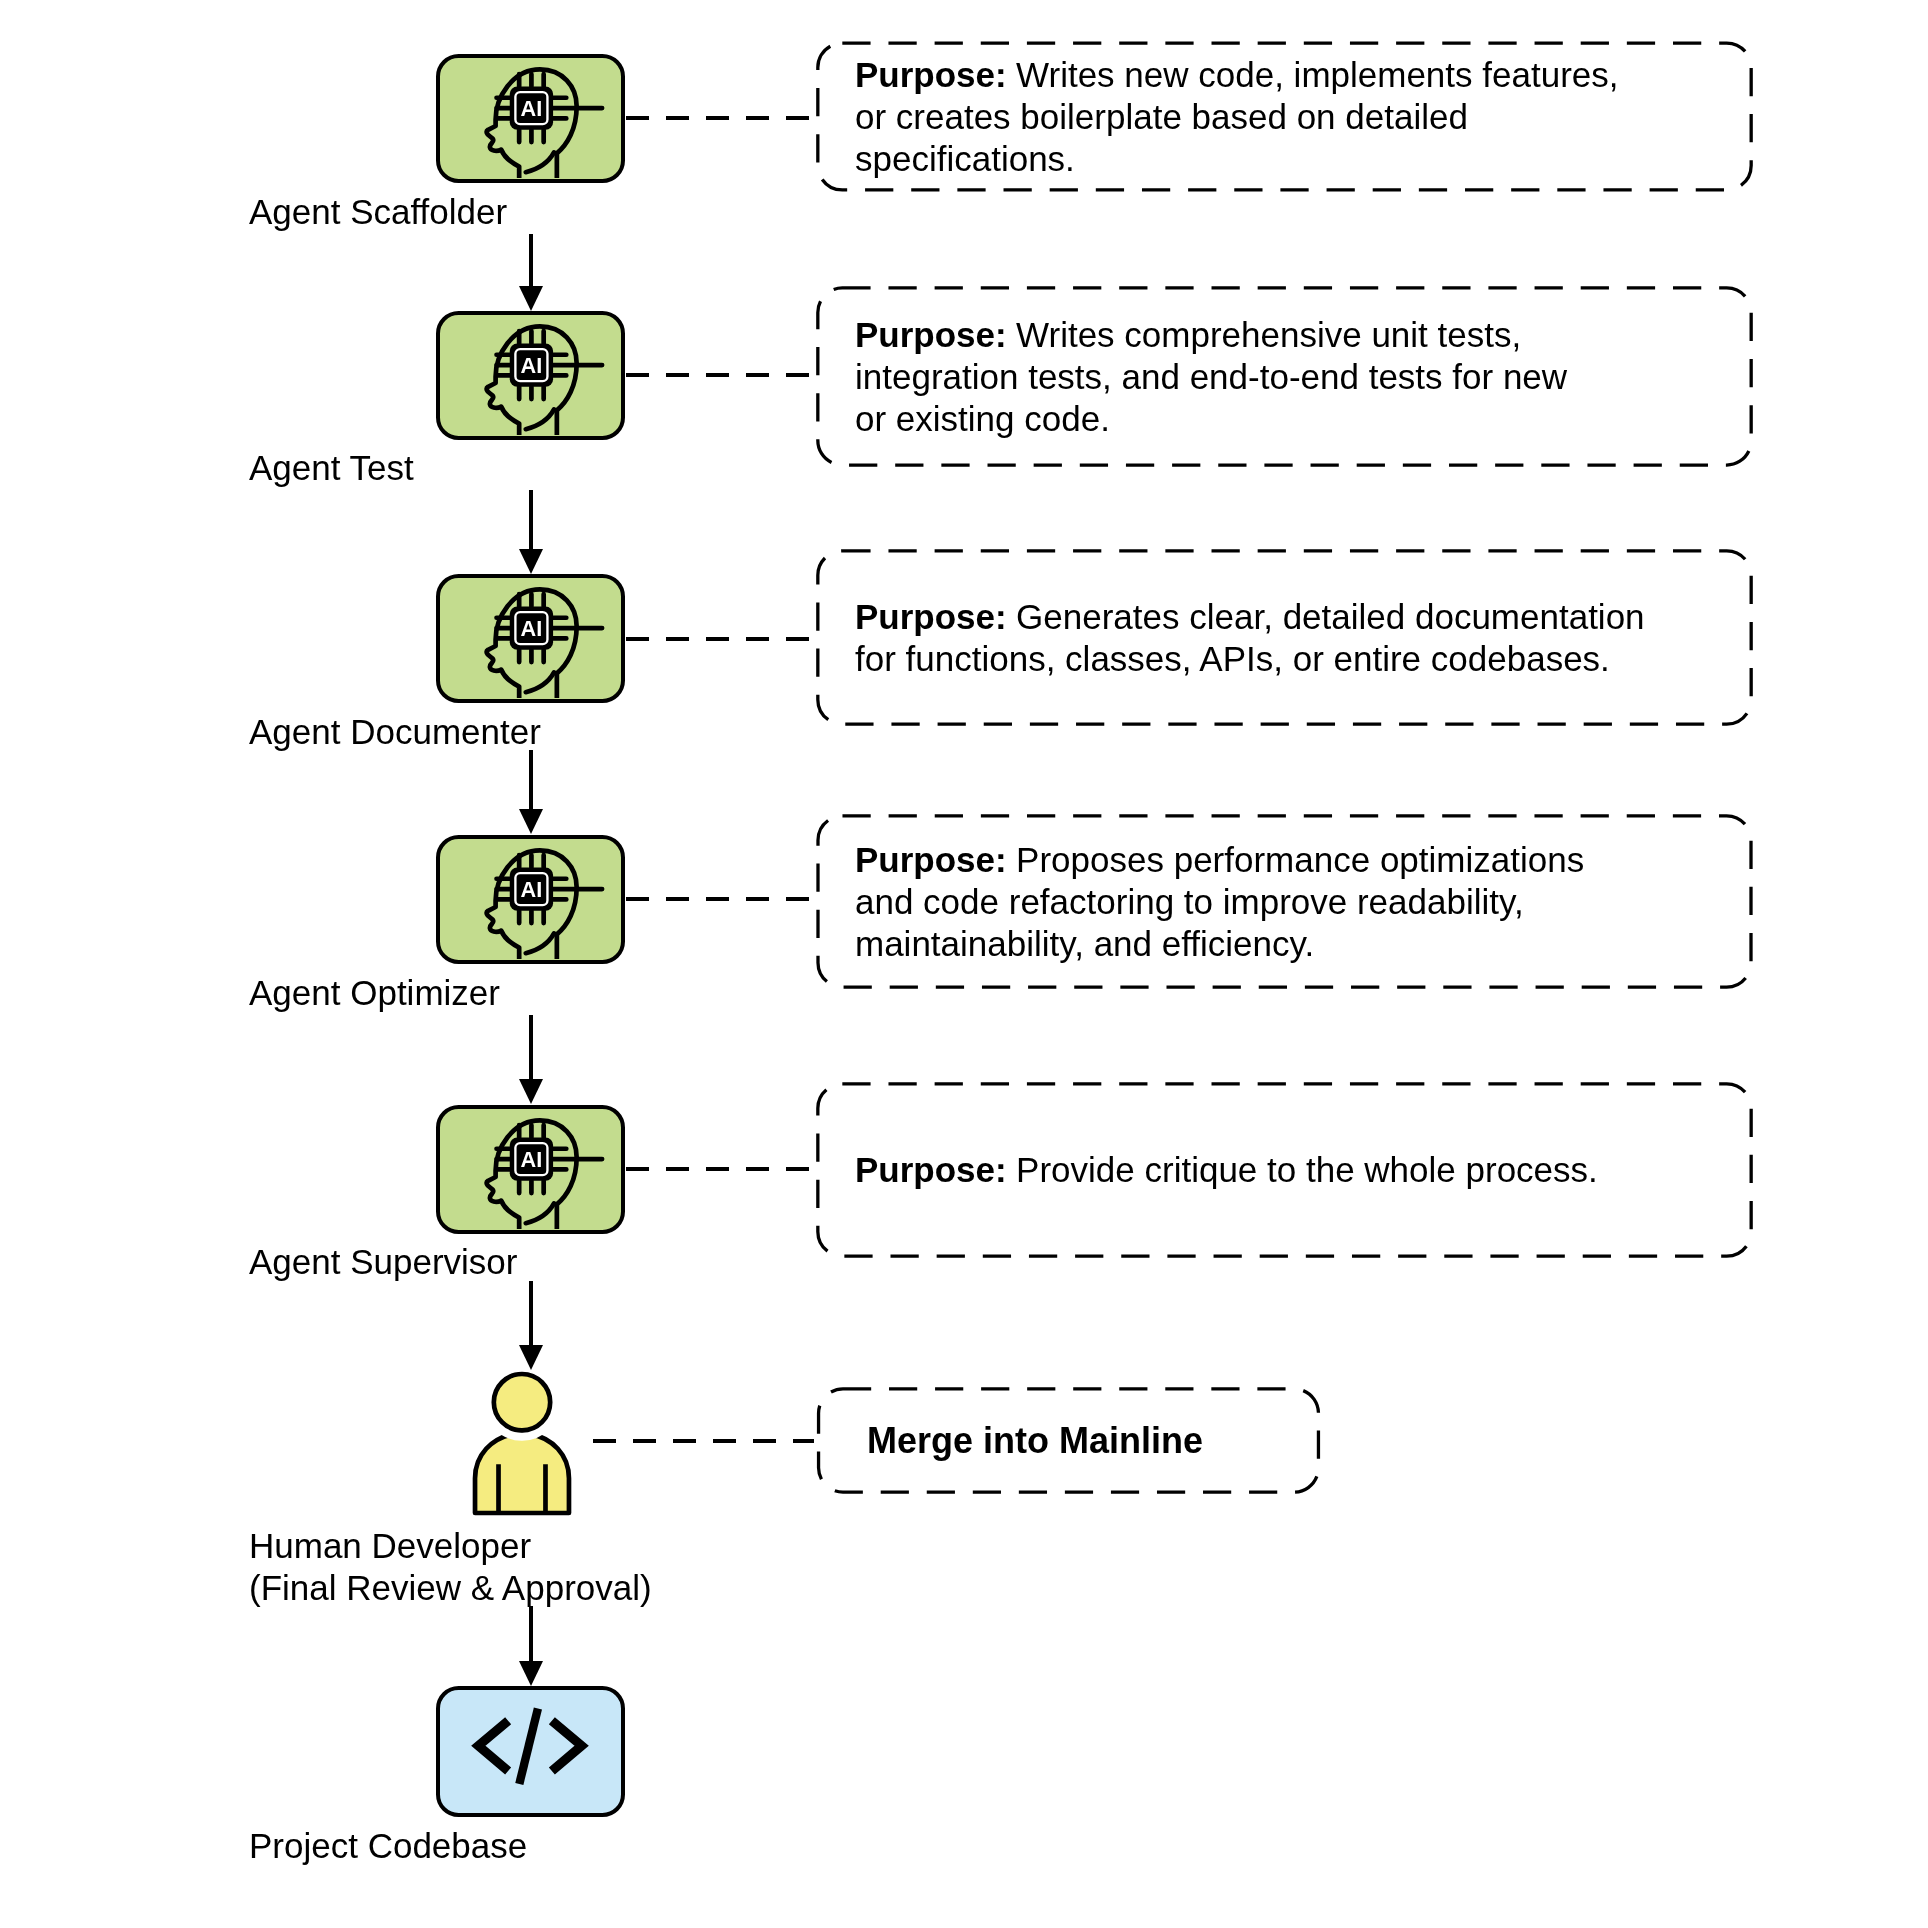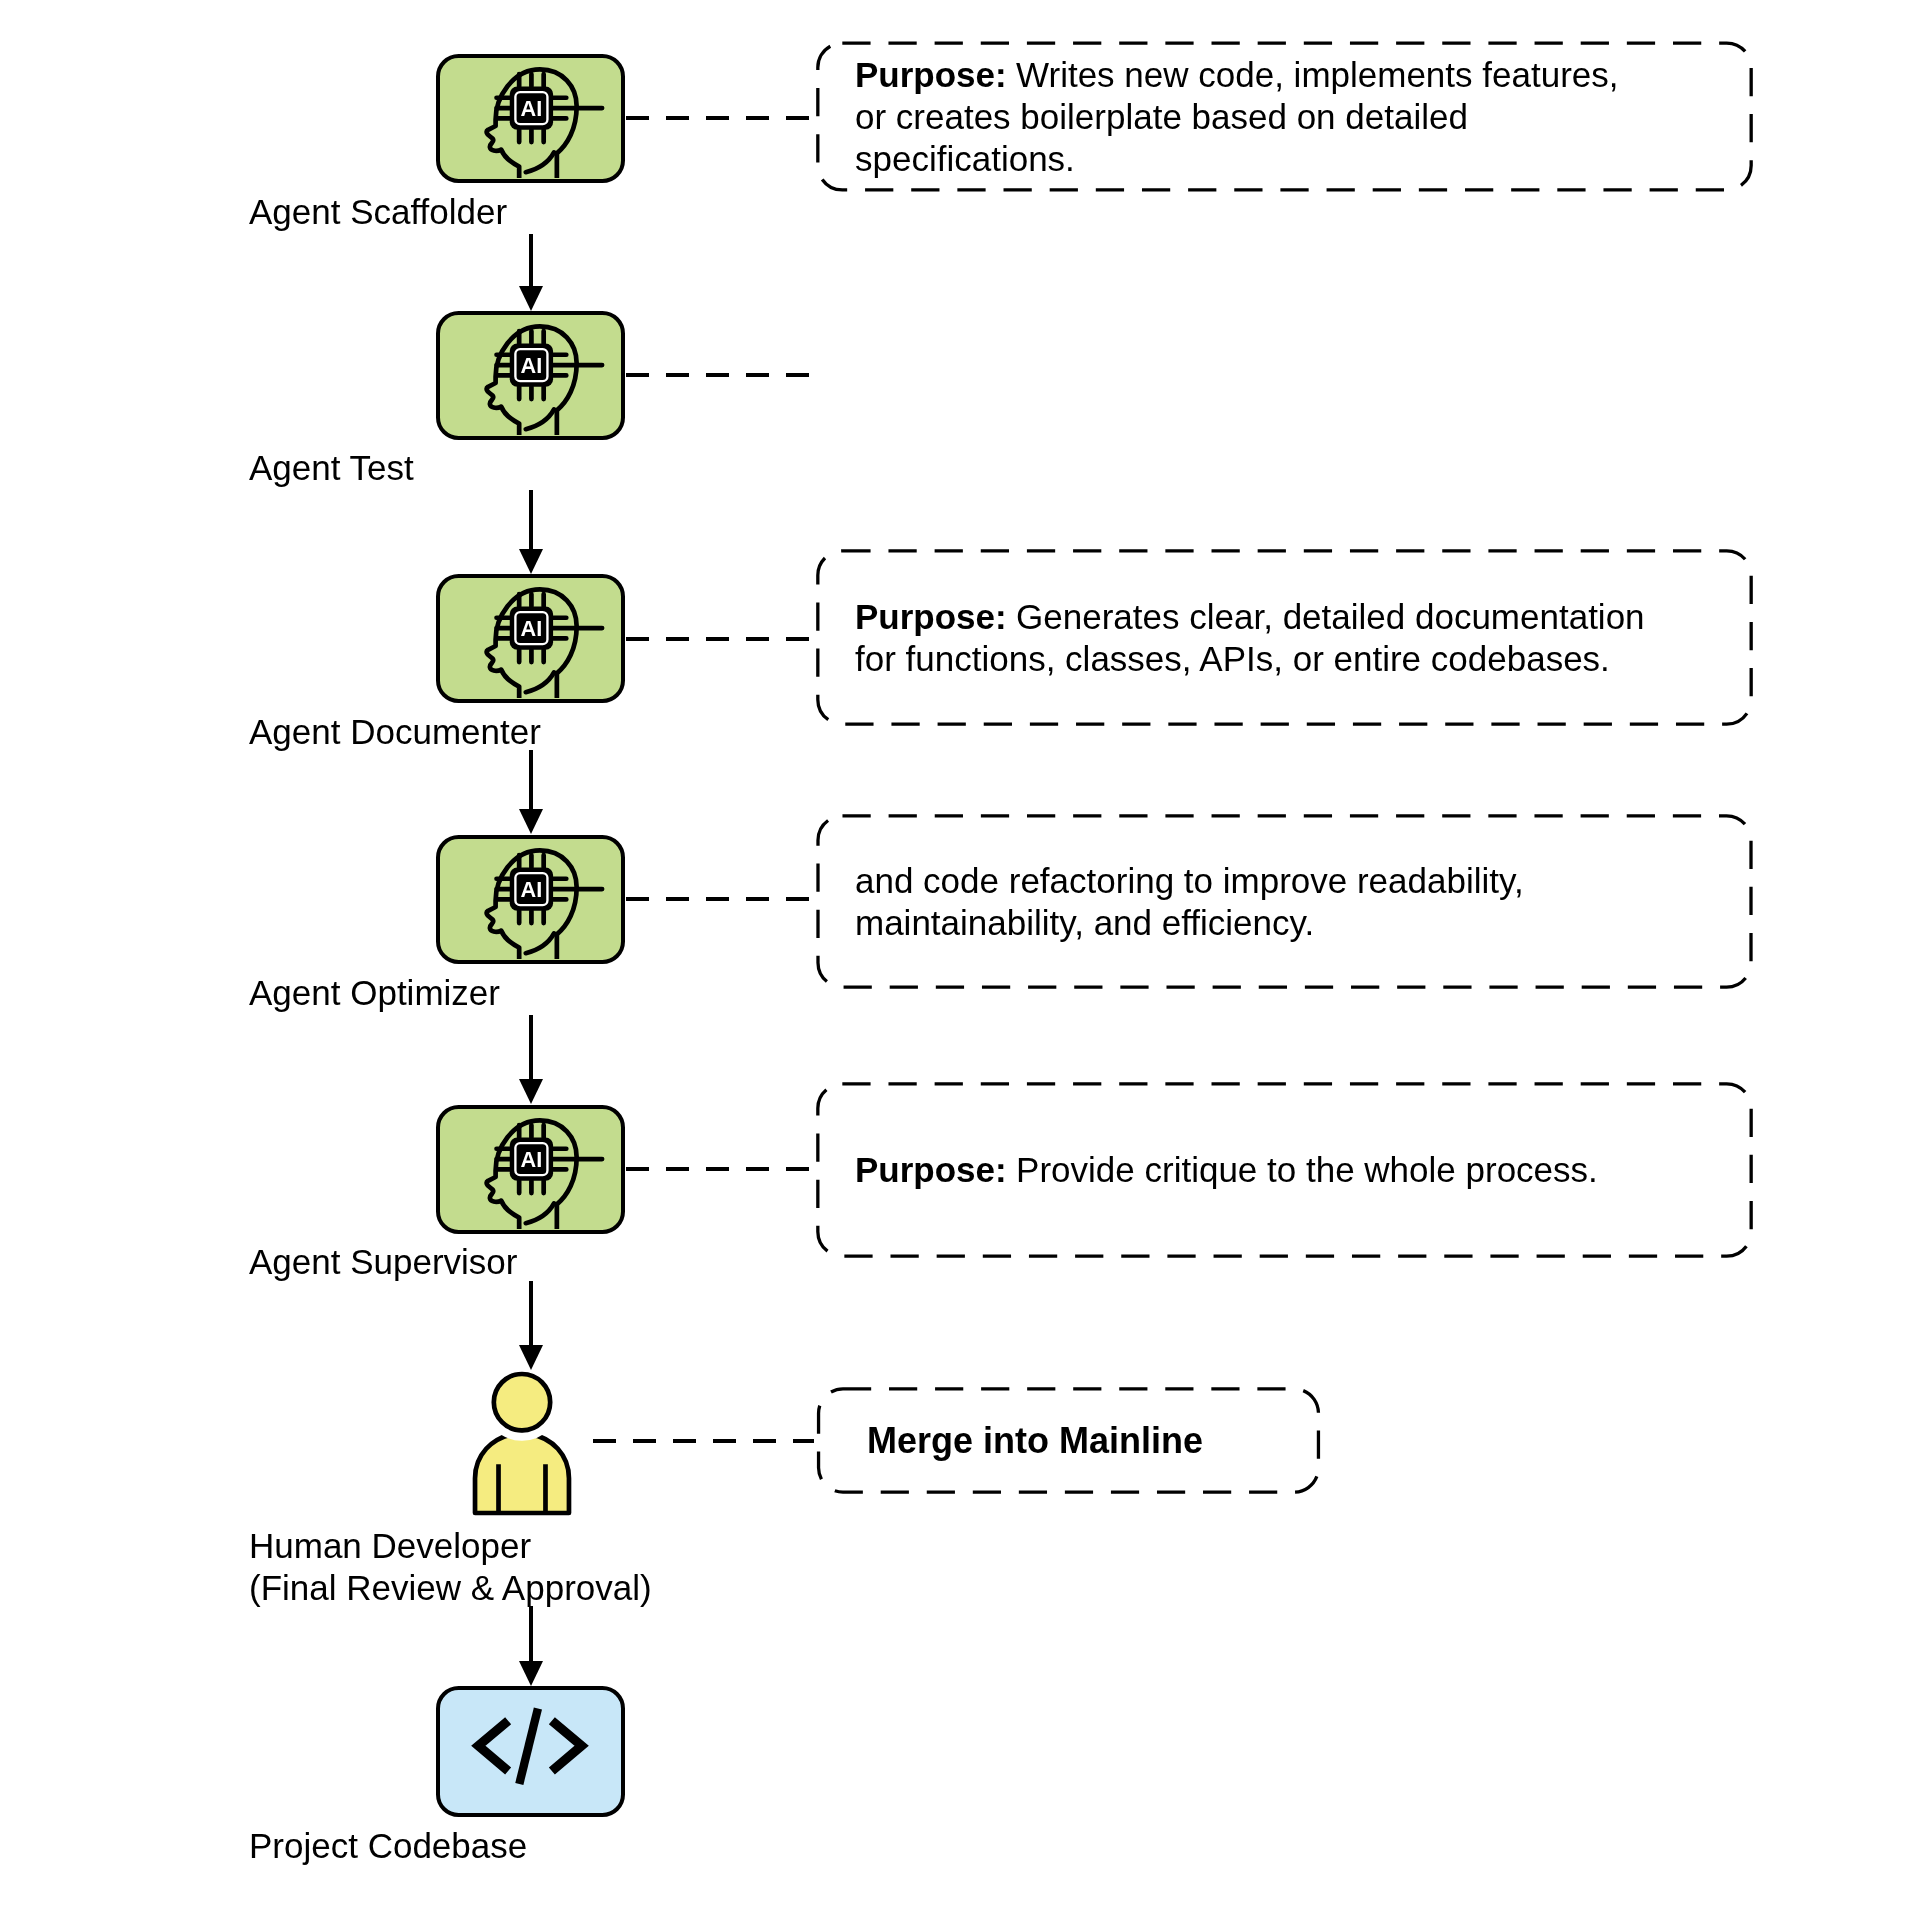--- a/index.html
+++ b/index.html
@@ -180,33 +180,42 @@
 
   <div class="callout" style="top:40px;height:153px">
     <svg class="dash-svg" viewBox="0 0 997 162" width="939" height="153">
         <rect class="dash-rect"></rect>
       </svg>
     <div class="c-line"><b class="c-prefix">Purpose:</b><span>Writes new code, implements features,</span></div>
     <div class="c-line">or creates boilerplate based on detailed</div>
     <div class="c-line">specifications.</div>
   </div>
 
+  <div class="callout" style="top:285px;height:183px">
+    <svg class="dash-svg" viewBox="0 0 997 194" width="939" height="183">
+        <rect class="dash-rect"></rect>
+      </svg>
+    <div class="c-line"><b class="c-prefix">Purpose:</b><span>Writes comprehensive unit tests,</span></div>
+    <div class="c-line">integration tests, and end-to-end tests for new</div>
+    <div class="c-line">or existing code.</div>
+  </div>
 
   <div class="callout" style="top:548px;height:179px">
     <svg class="dash-svg" viewBox="0 0 997 190" width="939" height="179">
         <rect class="dash-rect"></rect>
       </svg>
     <div class="c-line"><b class="c-prefix">Purpose:</b><span>Generates clear, detailed documentation</span></div>
     <div class="c-line">for functions, classes, APIs, or entire codebases.</div>
   </div>
 
   <div class="callout" style="top:813px;height:177px">
     <svg class="dash-svg" viewBox="0 0 997 188" width="939" height="177">
         <rect class="dash-rect"></rect>
       </svg>
+    <div class="c-line"><b class="c-prefix">Purpose:</b><span>Proposes performance optimizations</span></div>
     <div class="c-line">and code refactoring to improve readability,</div>
     <div class="c-line">maintainability, and efficiency.</div>
   </div>
 
   <div class="callout" style="top:1081px;height:178px">
     <svg class="dash-svg" viewBox="0 0 997 189" width="939" height="178">
         <rect class="dash-rect"></rect>
       </svg>
     <div class="c-line"><b class="c-prefix">Purpose:</b><span>Provide critique to the whole process.</span></div>
   </div>

